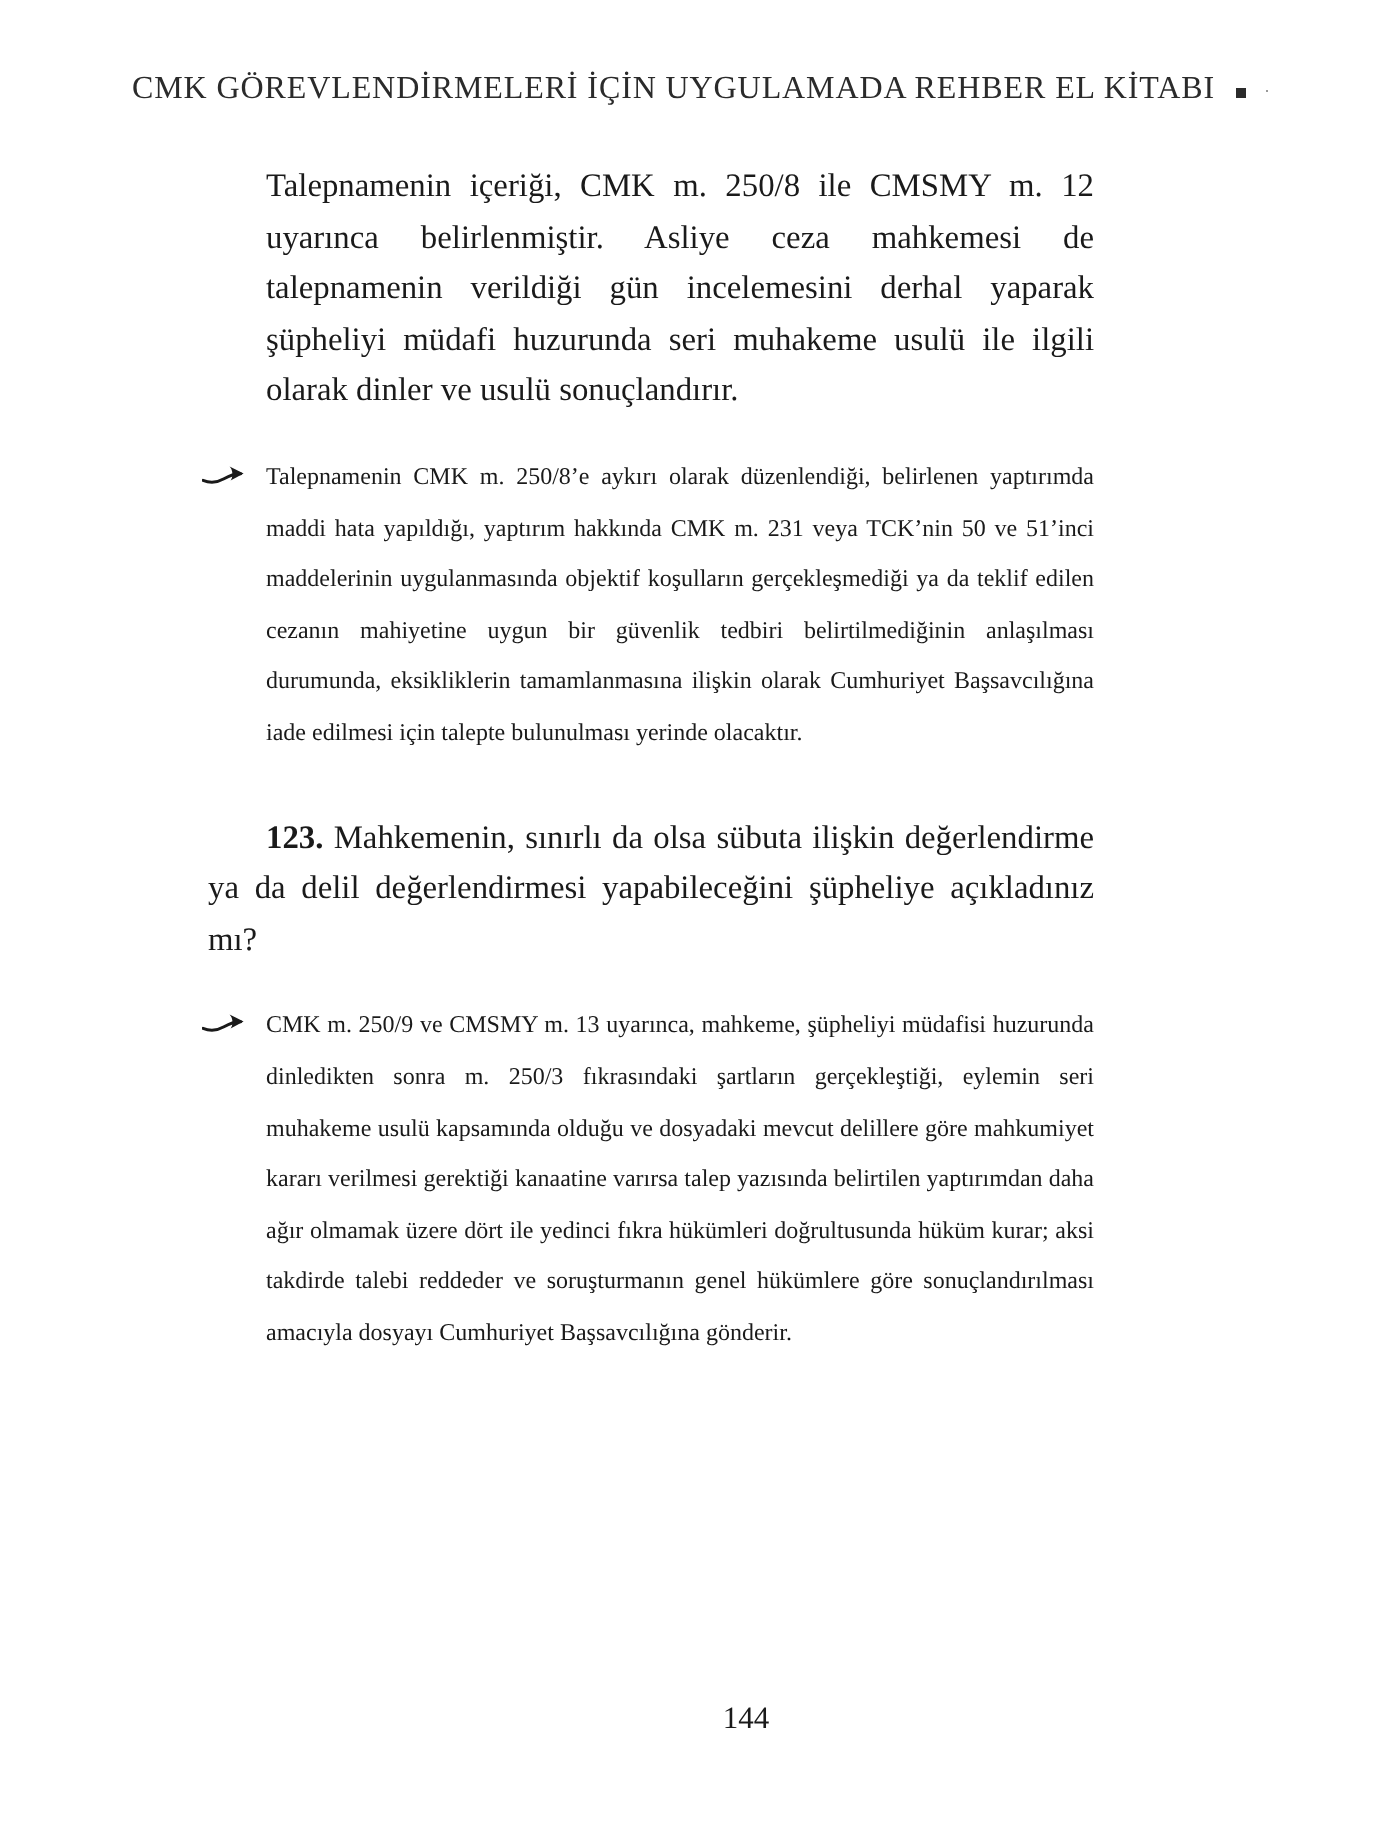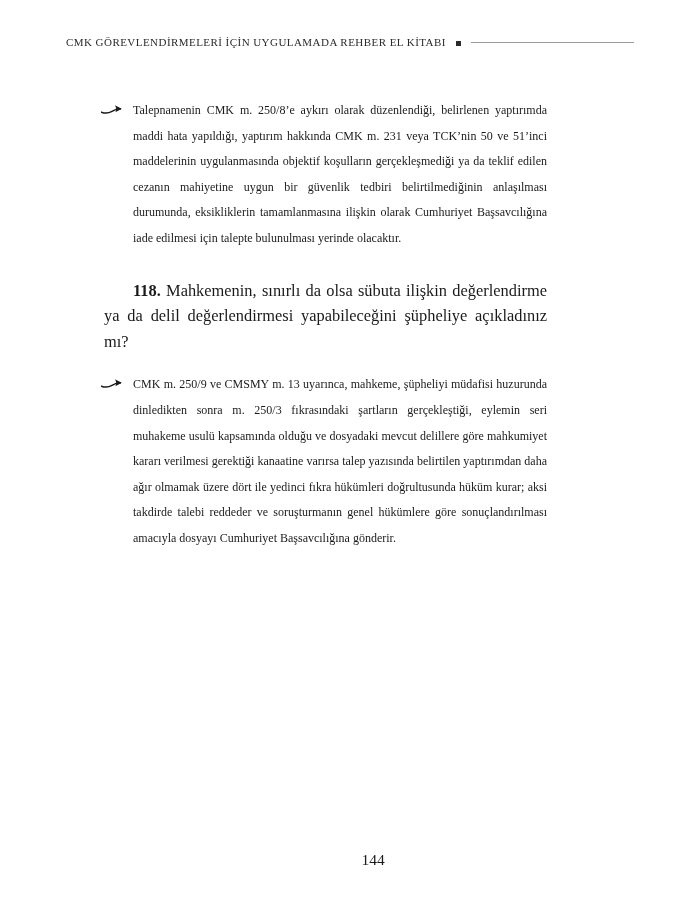--- a/index.html
+++ b/index.html
@@ -31,21 +31,21 @@
     height: 26px;
   }
   .header-row {
     display: flex;
     align-items: center;
     gap: 8px;
     width: 100%;
   }
   .header-title {
     font-family: "Liberation Serif", serif;
-    font-size: 11px;
+    font-size: 16px;
     letter-spacing: 0.45px;
     color: #2b2b2b;
     white-space: nowrap;
     font-variant: normal;
   }
   .header-dot {
     width: 5px;
     height: 5px;
     background: #2b2b2b;
     flex: 0 0 auto;
@@ -137,32 +137,33 @@
   <div class="header">
     <div class="header-row">
       <span class="header-title">CMK GÖREVLENDİRMELERİ İÇİN UYGULAMADA REHBER EL KİTABI</span>
       <span class="header-dot"></span>
       <span class="header-rule"></span>
     </div>
   </div>
 
   <div class="content">
 
+    <p class="para-plain">Talepnamenin içeriği, CMK m. 250/8 ile CMSMY m. 12 uyarınca belirlenmiştir. Asliye ceza mahkemesi de talepnamenin verildiği gün incelemesini derhal yaparak şüpheliyi müdafi huzurunda seri muhakeme usulü ile ilgili olarak dinler ve usulü sonuçlandırır.</p>
 
     <div class="bullet-item">
       <span class="arrow-icon">
         <svg width="22" height="14" viewBox="0 0 22 14" fill="none" xmlns="http://www.w3.org/2000/svg">
           <path d="M0.5 9.2 C4 10.6 7.5 10.4 11 8.4 C14 6.7 16.5 5.6 19.3 5.9" stroke="currentColor" stroke-width="1.5" fill="none" stroke-linecap="round"></path>
           <path d="M13.8 2.2 L20.8 5.8 L14.3 9.3 C15.6 7.6 15.6 4.0 13.8 2.2 Z" fill="currentColor"></path>
         </svg>
       </span>
       <p class="bullet-text">Talepnamenin CMK m. 250/8’e aykırı olarak düzenlendiği, belirlenen yaptırımda maddi hata yapıldığı, yaptırım hakkında CMK m. 231 veya TCK’nin 50 ve 51’inci maddelerinin uygulanmasında objektif koşulların gerçekleşmediği ya da teklif edilen cezanın mahiyetine uygun bir güvenlik tedbiri belirtilmediğinin anlaşılması durumunda, eksikliklerin tamamlanmasına ilişkin olarak Cumhuriyet Başsavcılığına iade edilmesi için talepte bulunulması yerinde olacaktır.</p>
     </div>
 
-    <p class="para-numbered"><span class="num">118.</span><span> Mahkemenin, sınırlı da olsa sübuta ilişkin değerlendirme ya da delil değerlendirmesi yapabileceğini şüpheliye açıkladınız mı?</span></p>
+    <p class="para-numbered"><span class="num">123.</span><span> Mahkemenin, sınırlı da olsa sübuta ilişkin değerlendirme ya da delil değerlendirmesi yapabileceğini şüpheliye açıkladınız mı?</span></p>
 
     <div class="bullet-item">
       <span class="arrow-icon">
         <svg width="22" height="14" viewBox="0 0 22 14" fill="none" xmlns="http://www.w3.org/2000/svg">
           <path d="M0.5 9.2 C4 10.6 7.5 10.4 11 8.4 C14 6.7 16.5 5.6 19.3 5.9" stroke="currentColor" stroke-width="1.5" fill="none" stroke-linecap="round"></path>
           <path d="M13.8 2.2 L20.8 5.8 L14.3 9.3 C15.6 7.6 15.6 4.0 13.8 2.2 Z" fill="currentColor"></path>
         </svg>
       </span>
       <p class="bullet-text">CMK m. 250/9 ve CMSMY m. 13 uyarınca, mahkeme, şüpheliyi müdafisi huzurunda dinledikten sonra m. 250/3 fıkrasındaki şartların gerçekleştiği, eylemin seri muhakeme usulü kapsamında olduğu ve dosyadaki mevcut delillere göre mahkumiyet kararı verilmesi gerektiği kanaatine varırsa talep yazısında belirtilen yaptırımdan daha ağır olmamak üzere dört ile yedinci fıkra hükümleri doğrultusunda hüküm kurar; aksi takdirde talebi reddeder ve soruşturmanın genel hükümlere göre sonuçlandırılması amacıyla dosyayı Cumhuriyet Başsavcılığına gönderir.</p>
     </div>

